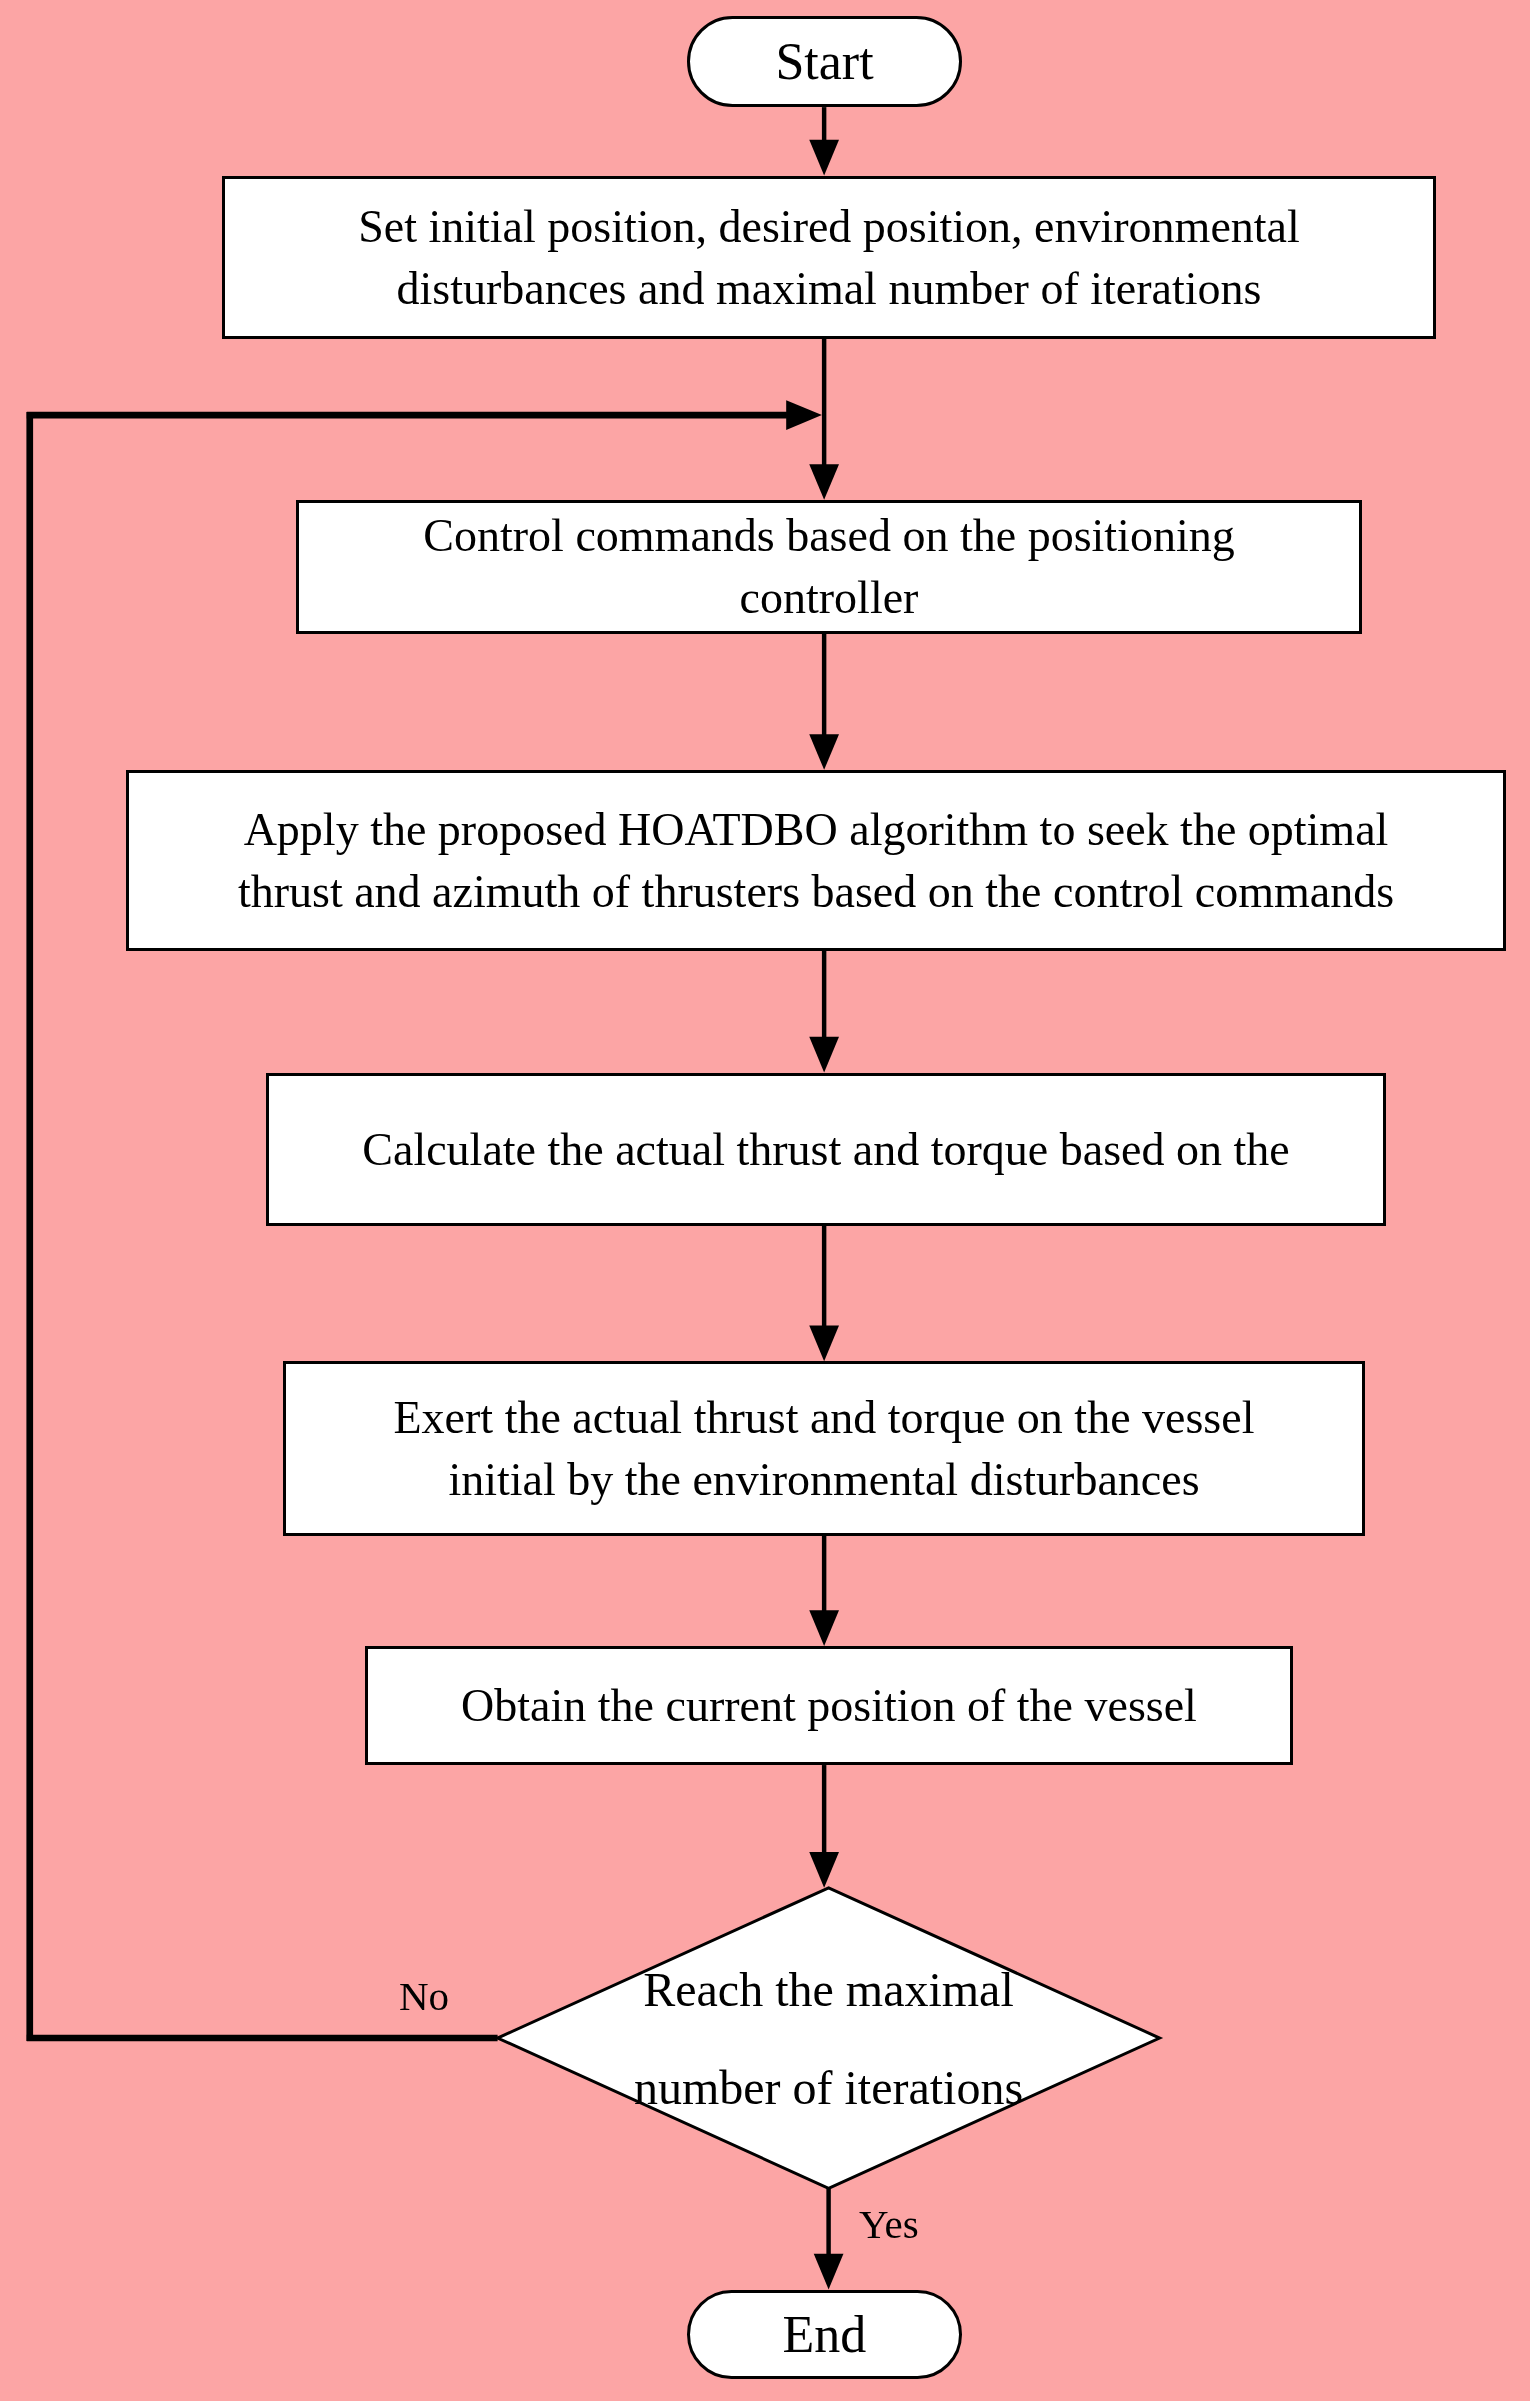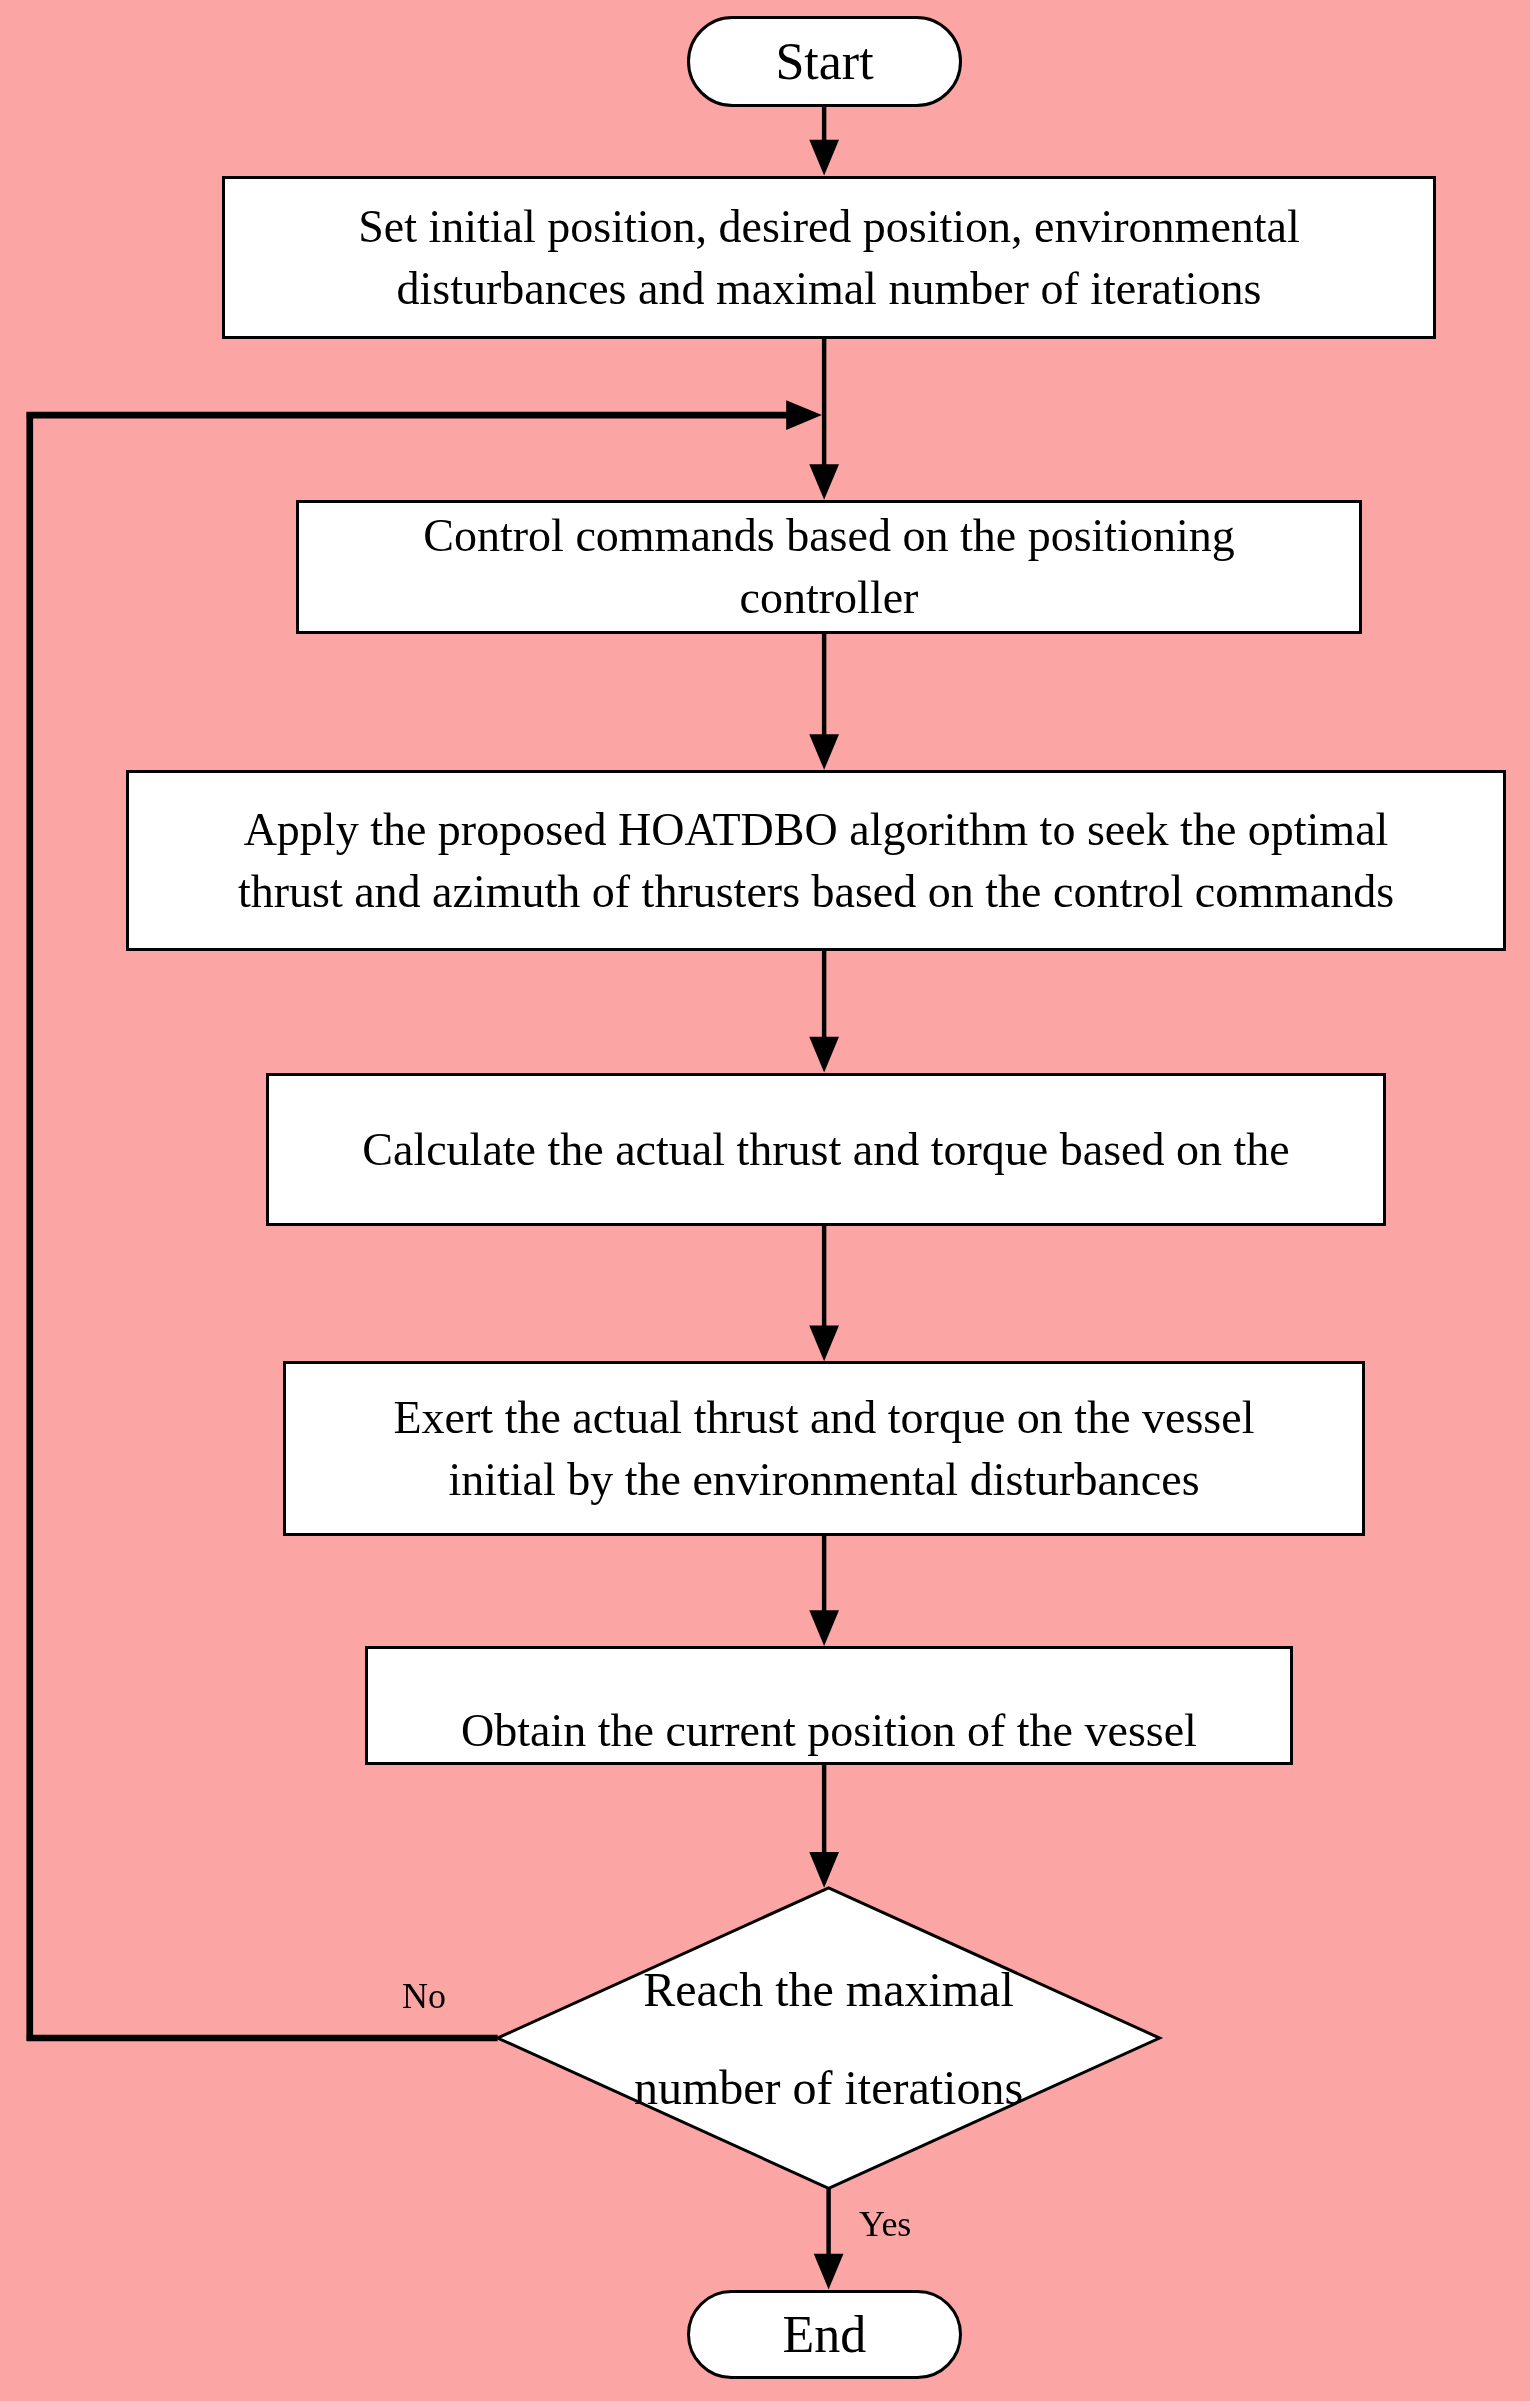--- a/index.html
+++ b/index.html
@@ -49,21 +49,21 @@
     align-items: center;
     justify-content: center;
     text-align: center;
     font-size: 48px;
     line-height: 88px;
     background: transparent;
     gap: 10px;
   }
   .edge-label {
     position: absolute;
-    font-size: 36px;
+    font-size: 41px;
     line-height: 52px;
     background: transparent;
   }
 </style>
 </head>
 <body>
 
 <div id="canvas">
 
   <svg id="wires" viewBox="0 0 2057 3228" xmlns="http://www.w3.org/2000/svg">
@@ -121,21 +121,21 @@
 
   <div class="node process" style="left:266px; top:1073px; width:1120px; height:153px;">
     <div class="tline">Calculate the actual thrust and torque based on the</div>
   </div>
 
   <div class="node process" style="left:283px; top:1361px; width:1082px; height:175px;">
     <div class="tline">Exert the actual thrust and torque on the vessel</div>
     <div class="tline">initial by the environmental disturbances</div>
   </div>
 
-  <div class="node process" style="left:365px; top:1646px; width:928px; height:119px;justify-content:flex-end;">
+  <div class="node process" style="left:365px; top:1646px; width:928px; height:119px;">
     <div class="tline">Obtain the current position of the vessel</div>
   </div>
 
   <div class="decision-text" style="left:568px; top:1957px; width:521px; height:164px;">
     <div>Reach the maximal</div>
     <div>number of iterations</div>
   </div>
 
   <div class="edge-label" style="left:372px; top:1970px; width:104px; text-align:center;">No</div>
 

